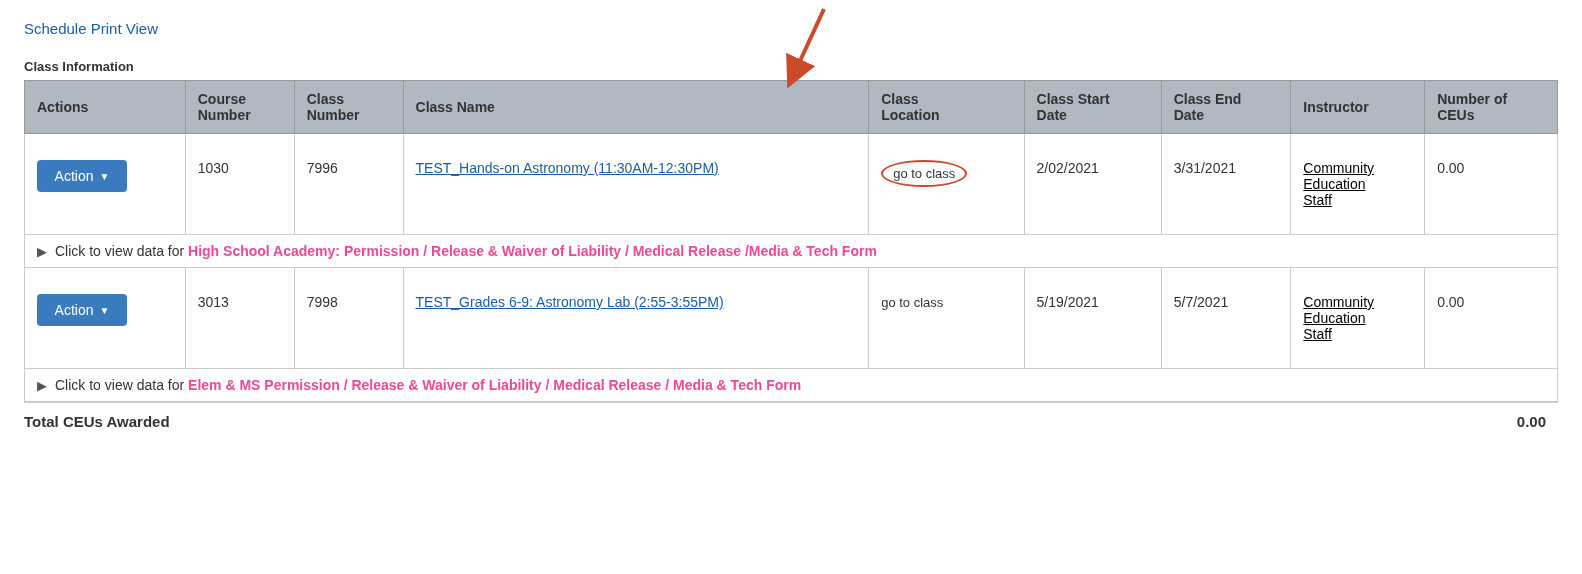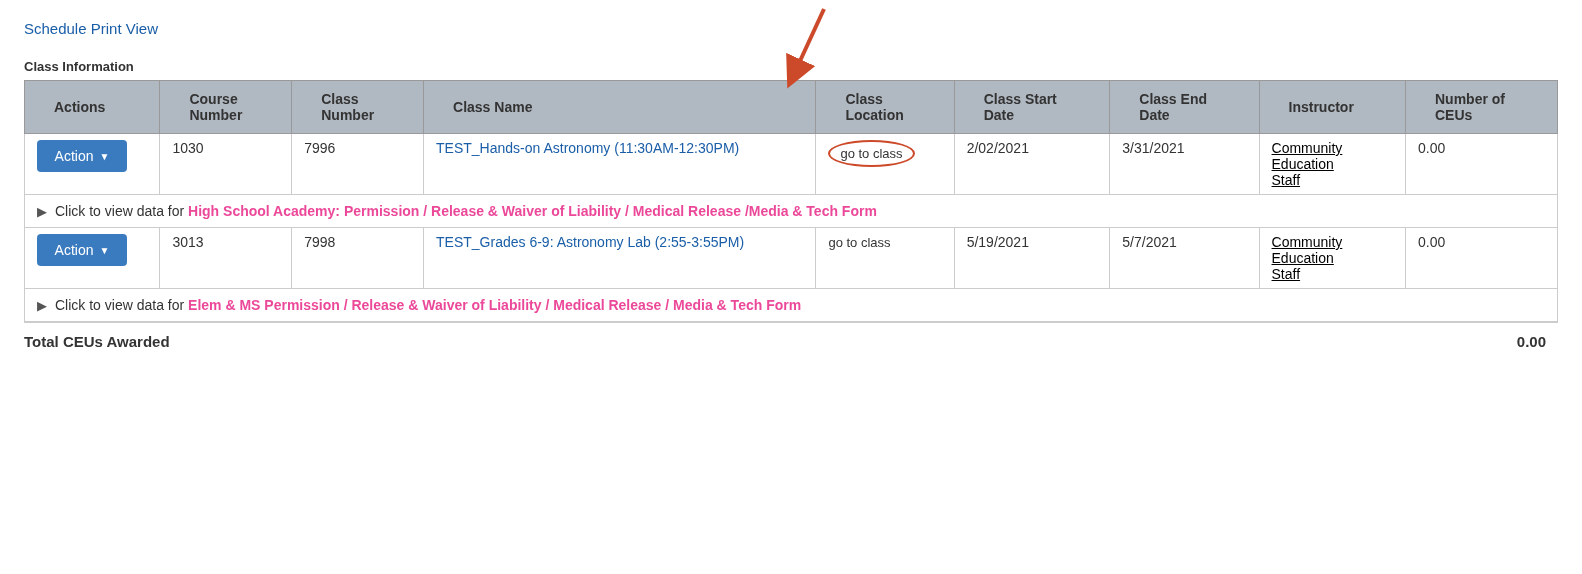--- a/index.html
+++ b/index.html
@@ -28,31 +28,31 @@
     table {
       width: 100%;
       border-collapse: collapse;
     }
 
     thead tr {
       background-color: #b0b8c1;
     }
 
     thead th {
-      padding: 10px 29px;
+      padding: 10px 12px;
       font-weight: bold;
       font-size: 14px;
       text-align: left;
       border: 1px solid #999;
       vertical-align: middle;
       margin-left: 16px;
     }
 
     tbody tr.data-row td {
-      padding: 6px 12px;
+      padding: 26px 12px;
       border: 1px solid #ccc;
       vertical-align: top;
     }
 
     tbody tr.info-row td {
       padding: 8px 12px;
       background: #fff;
       border-left: 1px solid #ccc;
       border-right: 1px solid #ccc;
       border-bottom: 1px solid #ccc;
@@ -77,20 +77,21 @@
       justify-content: center;
     }
 
     .action-btn::after {
       content: "▼";
       font-size: 10px;
     }
 
     .link-blue {
       color: #1a5ea8;
+      text-decoration: underline;
       cursor: pointer;
     }
 
     .go-to-class-circled {
       display: inline-block;
       border: 2.5px solid #cc4a2a;
       border-radius: 50%;
       padding: 4px 10px;
       color: #333;
       cursor: pointer;

